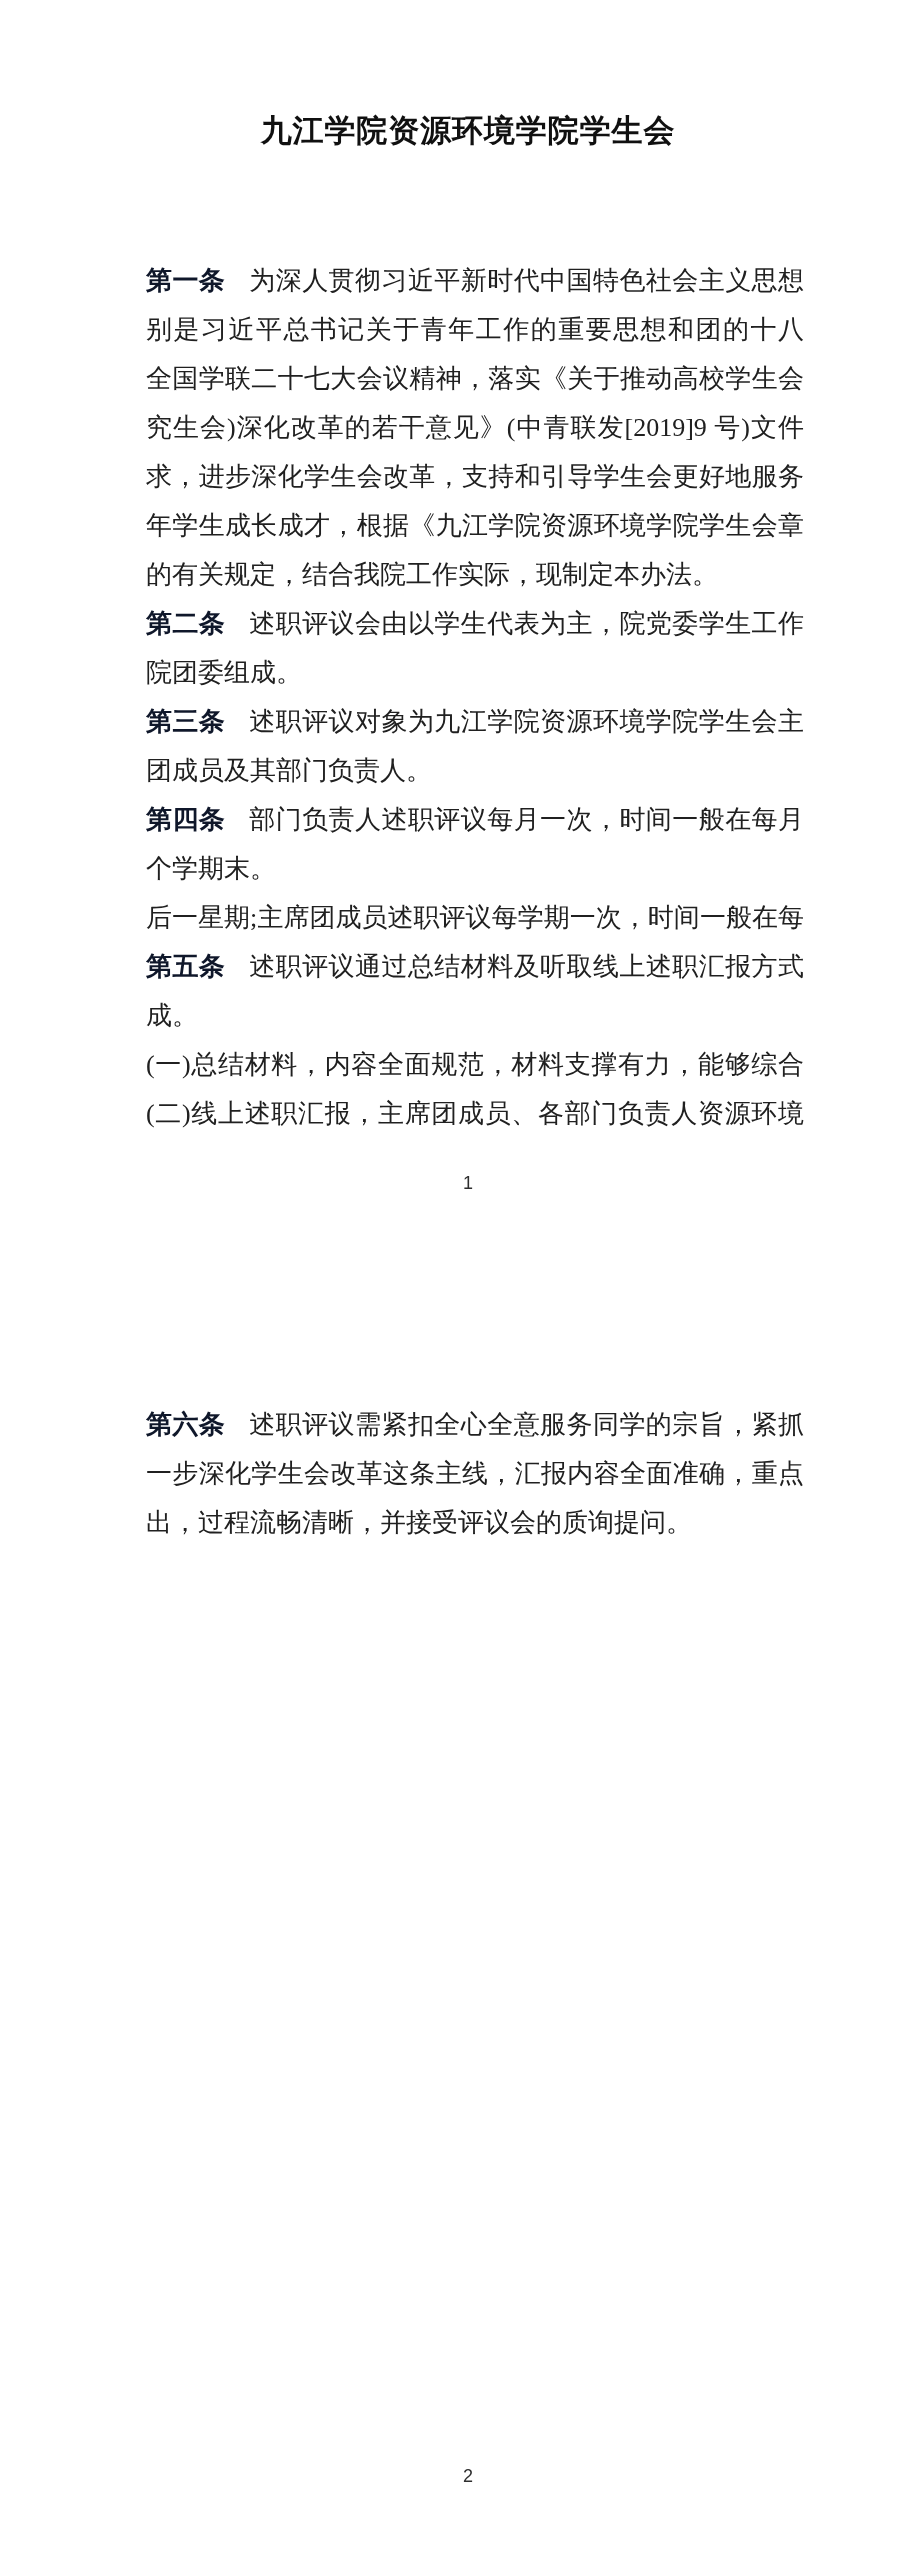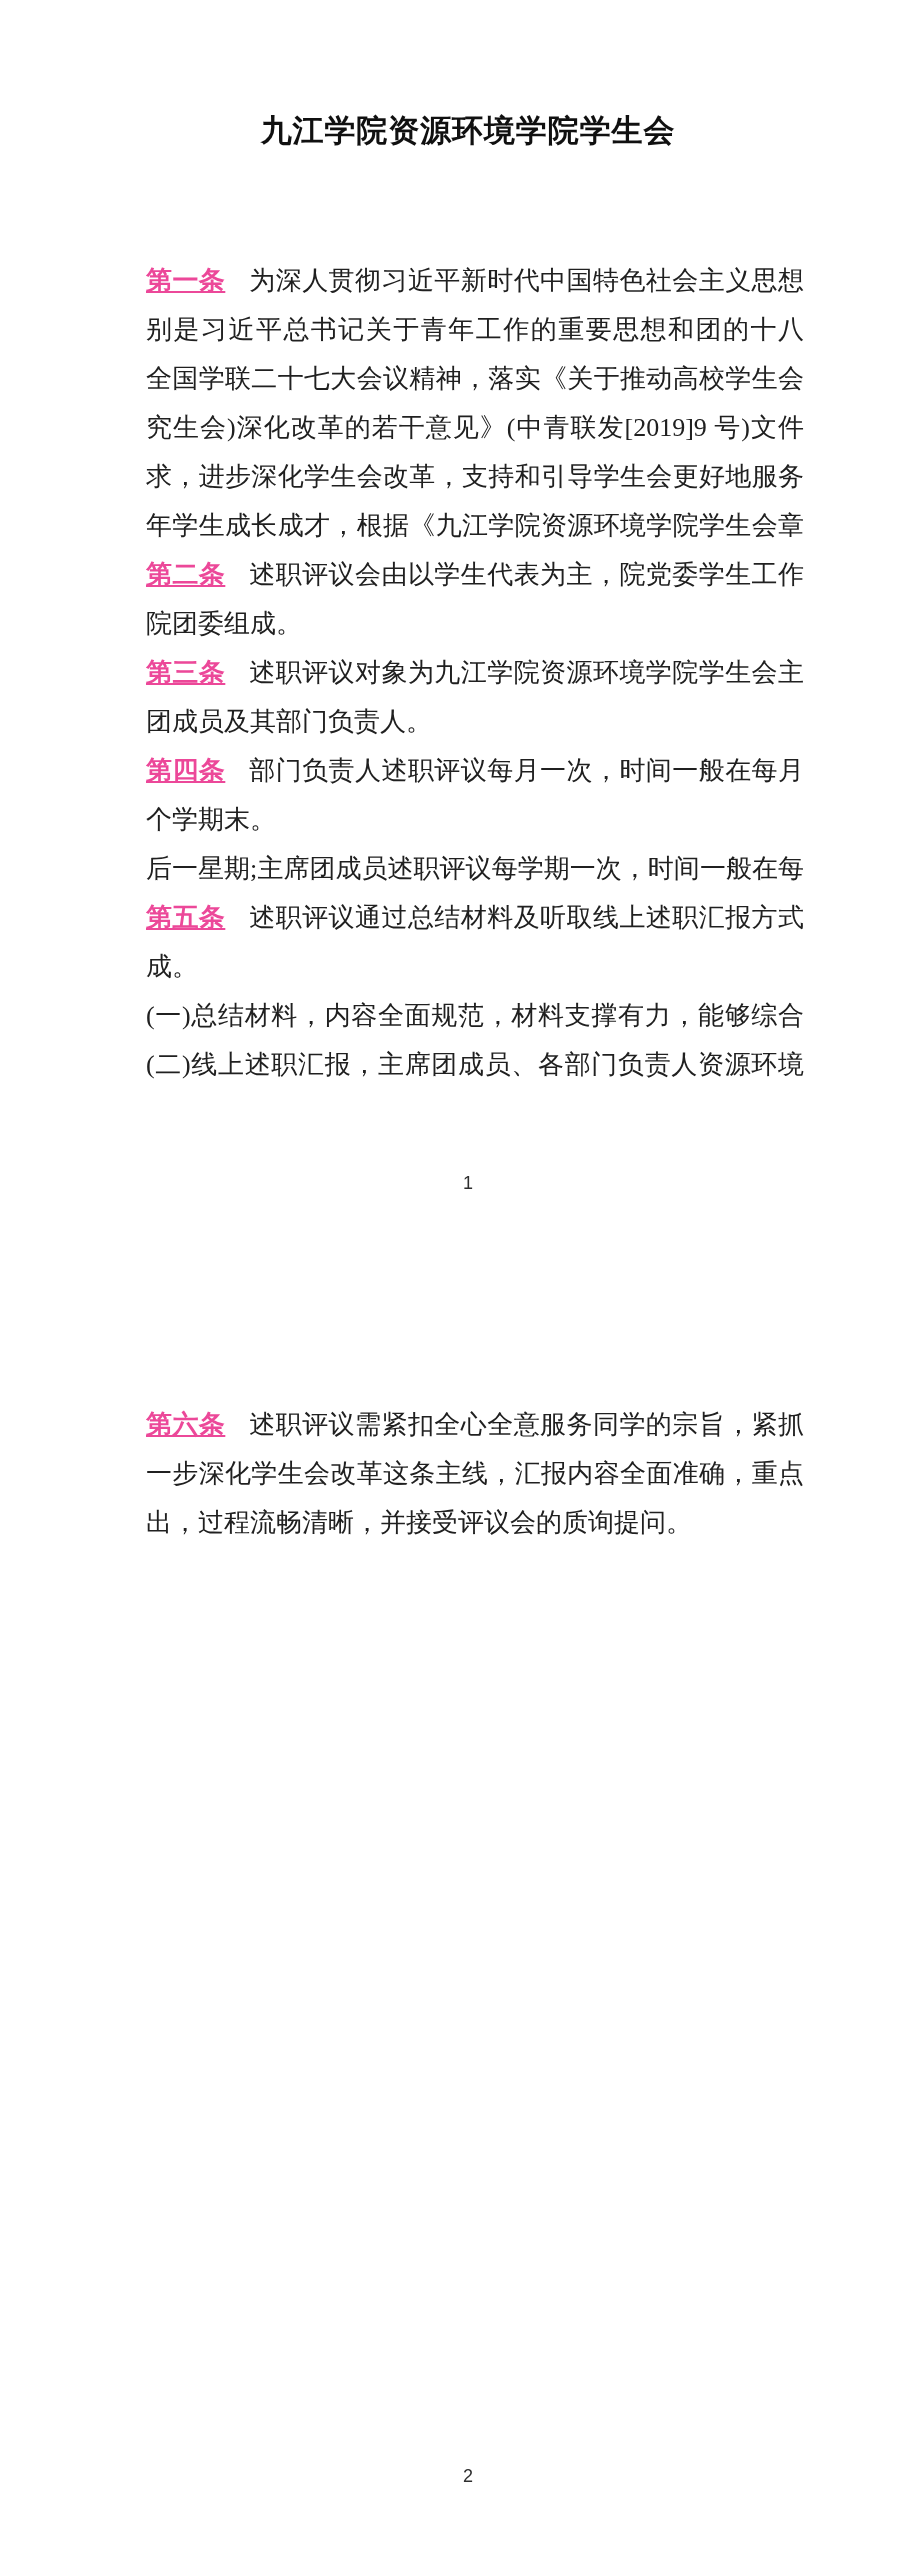--- a/index.html
+++ b/index.html
@@ -36,23 +36,22 @@
   .line {
     height:49px;
     line-height:49px;
     text-align:justify;
     text-align-last:justify;
     overflow:hidden;
   }
   .line.end { text-align-last:left; }
   .lead {
     font-weight:700;
-    color:#ec4899;
+    color:#0f172a;
     margin-right:24px;
-    text-decoration:underline;
   }
   .pagenum {
     position:absolute;
     left:0;
     width:910px;
     text-align:center;
     font-size:18px;
     line-height:19.5px;
     color:#2e2e2e;
     font-family:"Liberation Sans","DejaVu Sans",sans-serif;
@@ -69,20 +68,21 @@
     <div>九江学院资源环境学院学生会</div>
   </div>
 
   <div class="body-block" id="body1">
     <div class="line fill"><span class="lead">第一条</span><span>为深人贯彻习近平新时代中国特色社会主义思想特</span></div>
     <div class="line fill"><span>别是习近平总书记关于青年工作的重要思想和团的十八大、</span></div>
     <div class="line fill"><span>全国学联二十七大会议精神，落实《关于推动高校学生会(研</span></div>
     <div class="line fill"><span>究生会)深化改革的若干意见》(中青联发[2019]9 号)文件要</span></div>
     <div class="line fill"><span>求，进步深化学生会改革，支持和引导学生会更好地服务青</span></div>
     <div class="line fill"><span>年学生成长成才，根据《九江学院资源环境学院学生会章程》</span></div>
+    <div class="line end"><span>的有关规定，结合我院工作实际，现制定本办法。</span></div>
     <div class="line fill"><span class="lead">第二条</span><span>述职评议会由以学生代表为主，院党委学生工作部、</span></div>
     <div class="line end"><span>院团委组成。</span></div>
     <div class="line fill"><span class="lead">第三条</span><span>述职评议对象为九江学院资源环境学院学生会主席</span></div>
     <div class="line end"><span>团成员及其部门负责人。</span></div>
     <div class="line fill"><span class="lead">第四条</span><span>部门负责人述职评议每月一次，时间一般在每月最</span></div>
     <div class="line end"><span>个学期末。</span></div>
     <div class="line fill"><span>后一星期;主席团成员述职评议每学期一次，时间一般在每</span></div>
     <div class="line fill"><span class="lead">第五条</span><span>述职评议通过总结材料及听取线上述职汇报方式完</span></div>
     <div class="line end"><span>成。</span></div>
     <div class="line fill"><span>(一)总结材料，内容全面规范，材料支撑有力，能够综合展</span></div>

